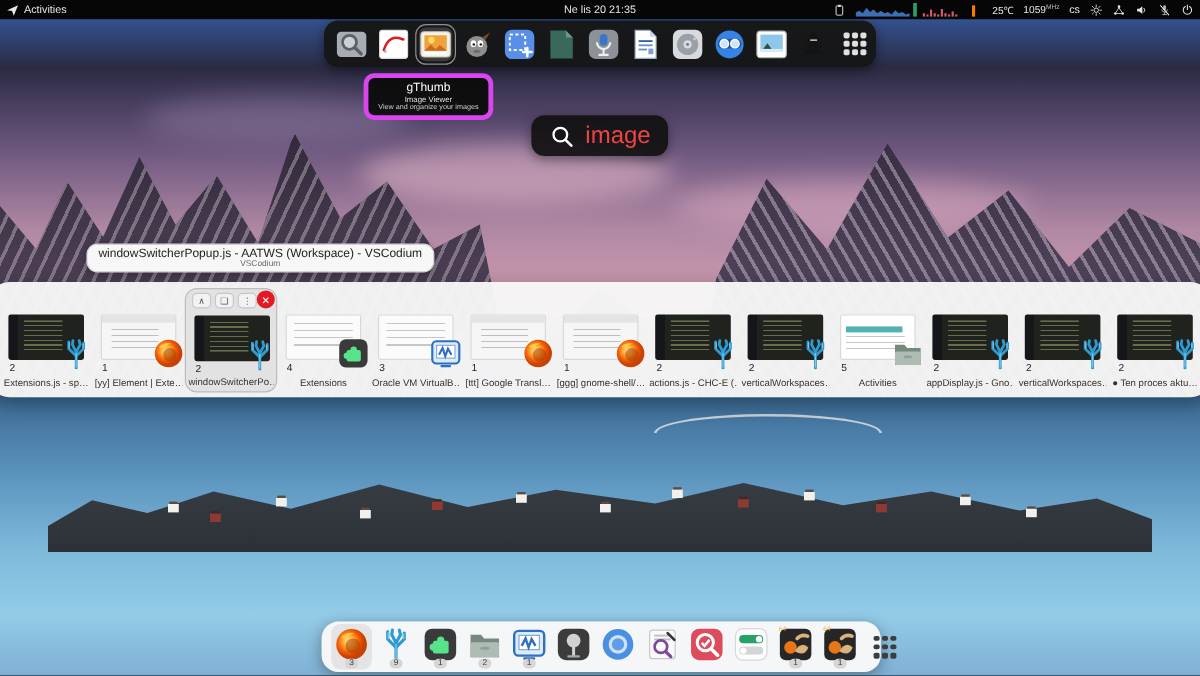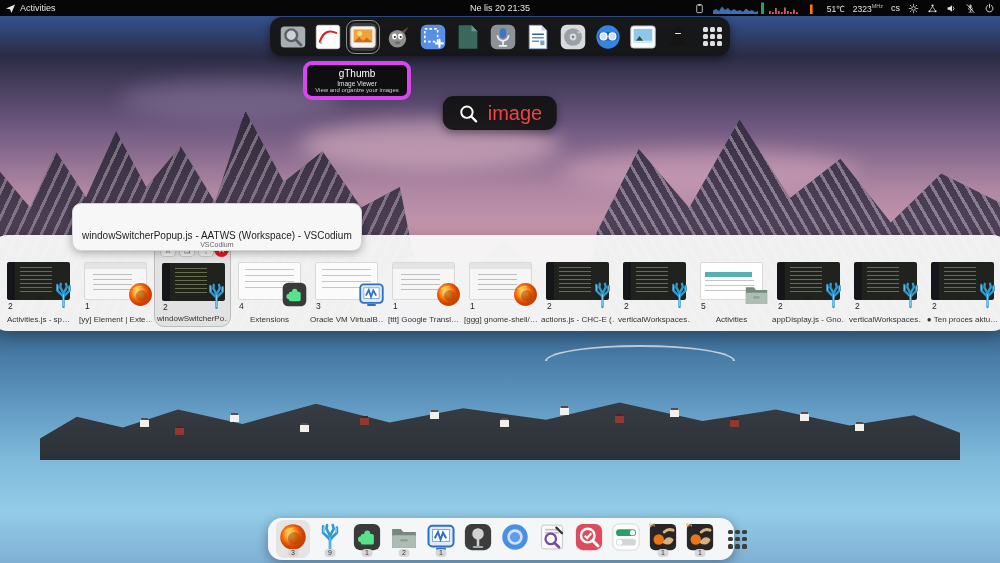--- a/index.html
+++ b/index.html
@@ -61,21 +61,21 @@
   .grid-dots.dark i{background:#3d3d3d;}
 
   
   .tip-dark{position:absolute;left:303px;top:61px;width:108px;z-index:35;text-align:center;
     background:rgba(12,12,12,.95);border:4px solid #d946ef;border-radius:9px;color:#fff;padding:3px 4px;}
   .tip-dark .t1{font-size:10px;}
   .tip-dark .t2{font-size:6.5px;color:#e2e2e2;margin-top:1px;}
   .tip-dark .t3{font-size:6px;color:#cfcfcf;}
   .tip-light{position:absolute;z-index:35;background:#f7f7f7;border:1px solid #d5d5d5;border-radius:9px;
     text-align:center;padding:2px 9px;box-shadow:0 2px 8px rgba(0,0,0,.3);}
-  .tip-light .t1{font-size:10px;color:#1c1c1c;white-space:nowrap;margin-top:24px;}
+  .tip-light .t1{font-size:10px;color:#1c1c1c;white-space:nowrap;}
   .tip-light .t2{font-size:7px;color:#666;white-space:nowrap;}
   .tip-vsc{left:72px;top:203px;}
   .tip-ff{left:221px;top:486px;}
 
   
   .search{position:absolute;left:50%;top:96px;transform:translateX(-50%);z-index:30;
     background:rgba(16,16,16,.92);border-radius:11px;padding:5px 15px;display:flex;align-items:center;gap:9px;
     box-shadow:0 3px 10px rgba(0,0,0,.4);}
   .search svg{width:21px;height:21px;}
   .search .q{color:#ef4444;font-size:20px;line-height:24px;}
@@ -398,22 +398,22 @@
             <rect x="65" y="9" width="1.8" height="3"></rect>
           <rect x="68" y="10" width="1.8" height="2"></rect>
             <rect x="71" y="5.5" width="1.8" height="6.5"></rect>
           <rect x="74" y="9" width="1.8" height="3"></rect>
             <rect x="77" y="10" width="1.8" height="2"></rect>
           <rect x="80" y="7.5" width="1.8" height="4.5"></rect>
             <rect x="83" y="10" width="1.8" height="2"></rect>
         </g>
         <rect x="97" y="2.5" width="2.6" height="9.5" fill="#ff7800"></rect>
       </svg>
-      <span class="mono-sm"><span>51℃</span></span>
-      <span class="mono-sm"><span>2323</span><span class="unit">MHz</span></span>
+      <span class="mono-sm"><span>25℃</span></span>
+      <span class="mono-sm"><span>1059</span><span class="unit">MHz</span></span>
       <span>cs</span>
       <svg class="tb-ic">
           <use href="#sy-bright"></use>
         </svg>
       <svg class="tb-ic">
           <use href="#sy-network"></use>
         </svg>
       <svg class="tb-ic">
           <use href="#sy-vol"></use>
         </svg>
@@ -495,21 +495,21 @@
   </div>
 
   <div class="strip">
 
     <div class="witem">
       <div class="wthumb t-code"></div>
       <svg class="wapp">
           <use href="#sy-vscodium"></use>
         </svg>
       <span class="wnum">2</span>
-      <div class="wlabel">Activities.js - sp…</div>
+      <div class="wlabel">Extensions.js - sp…</div>
     </div>
 
     <div class="witem">
       <div class="wthumb t-web"></div>
       <svg class="wapp">
           <use href="#sy-firefox"></use>
         </svg>
       <span class="wnum">1</span>
       <div class="wlabel">[yy] Element | Exte…</div>
     </div>

